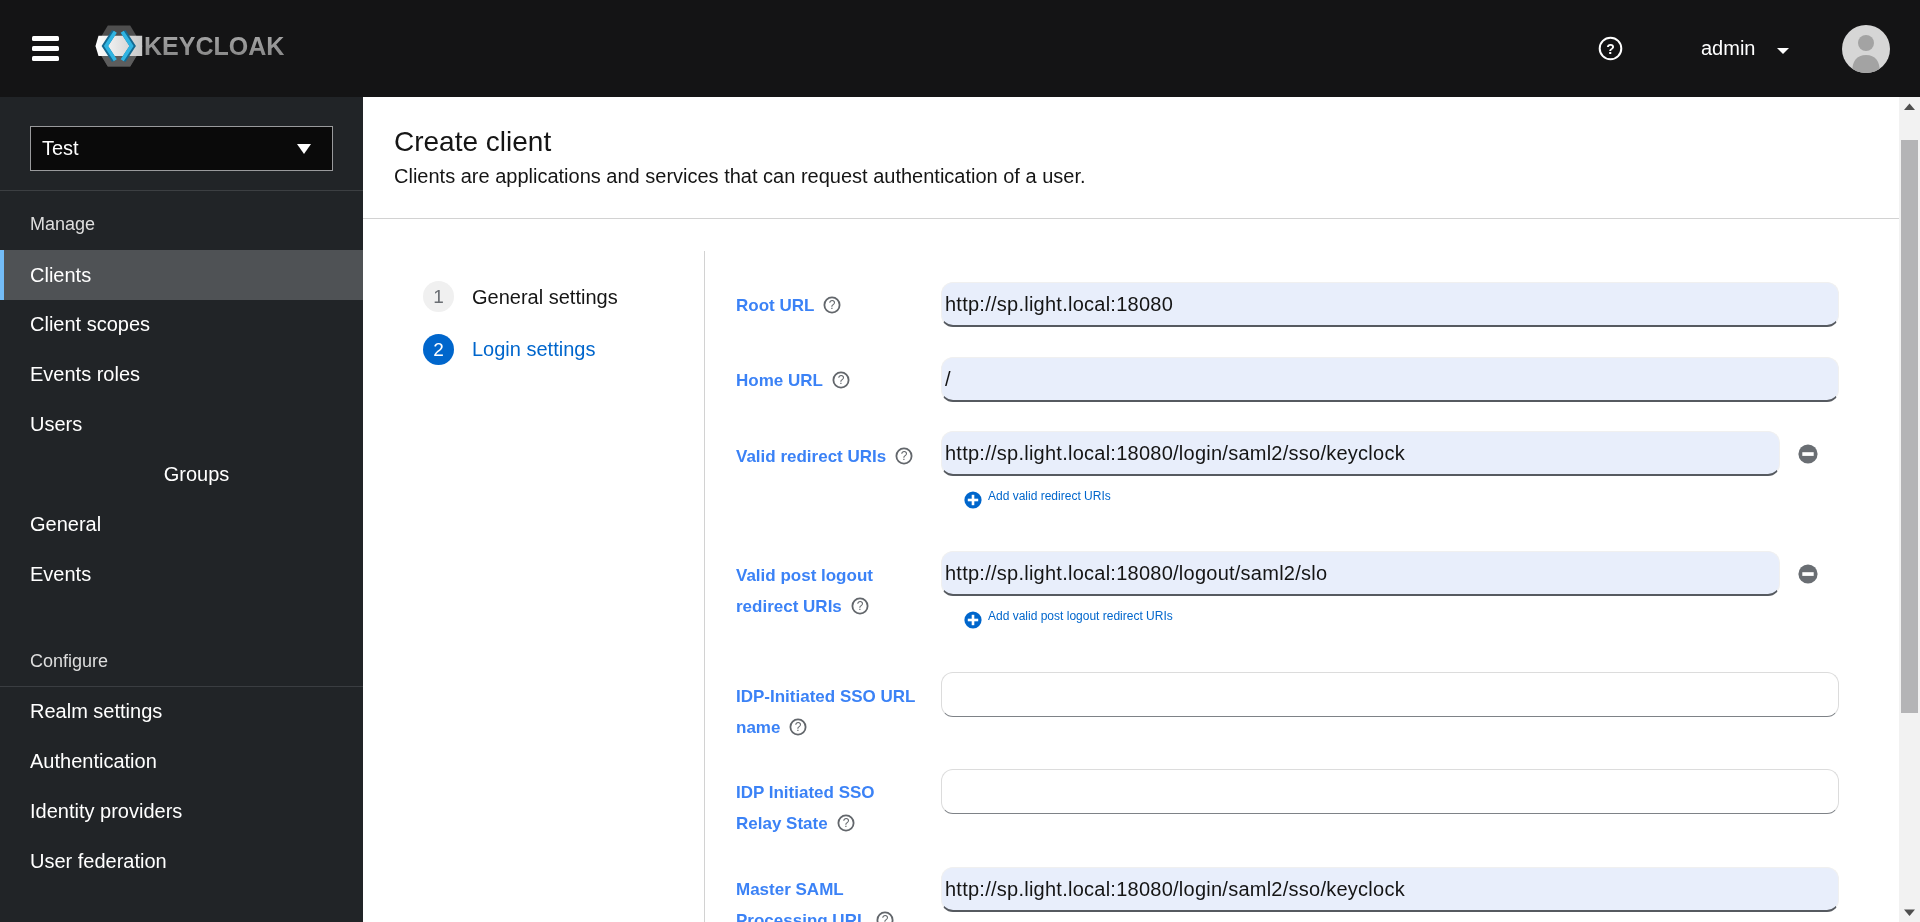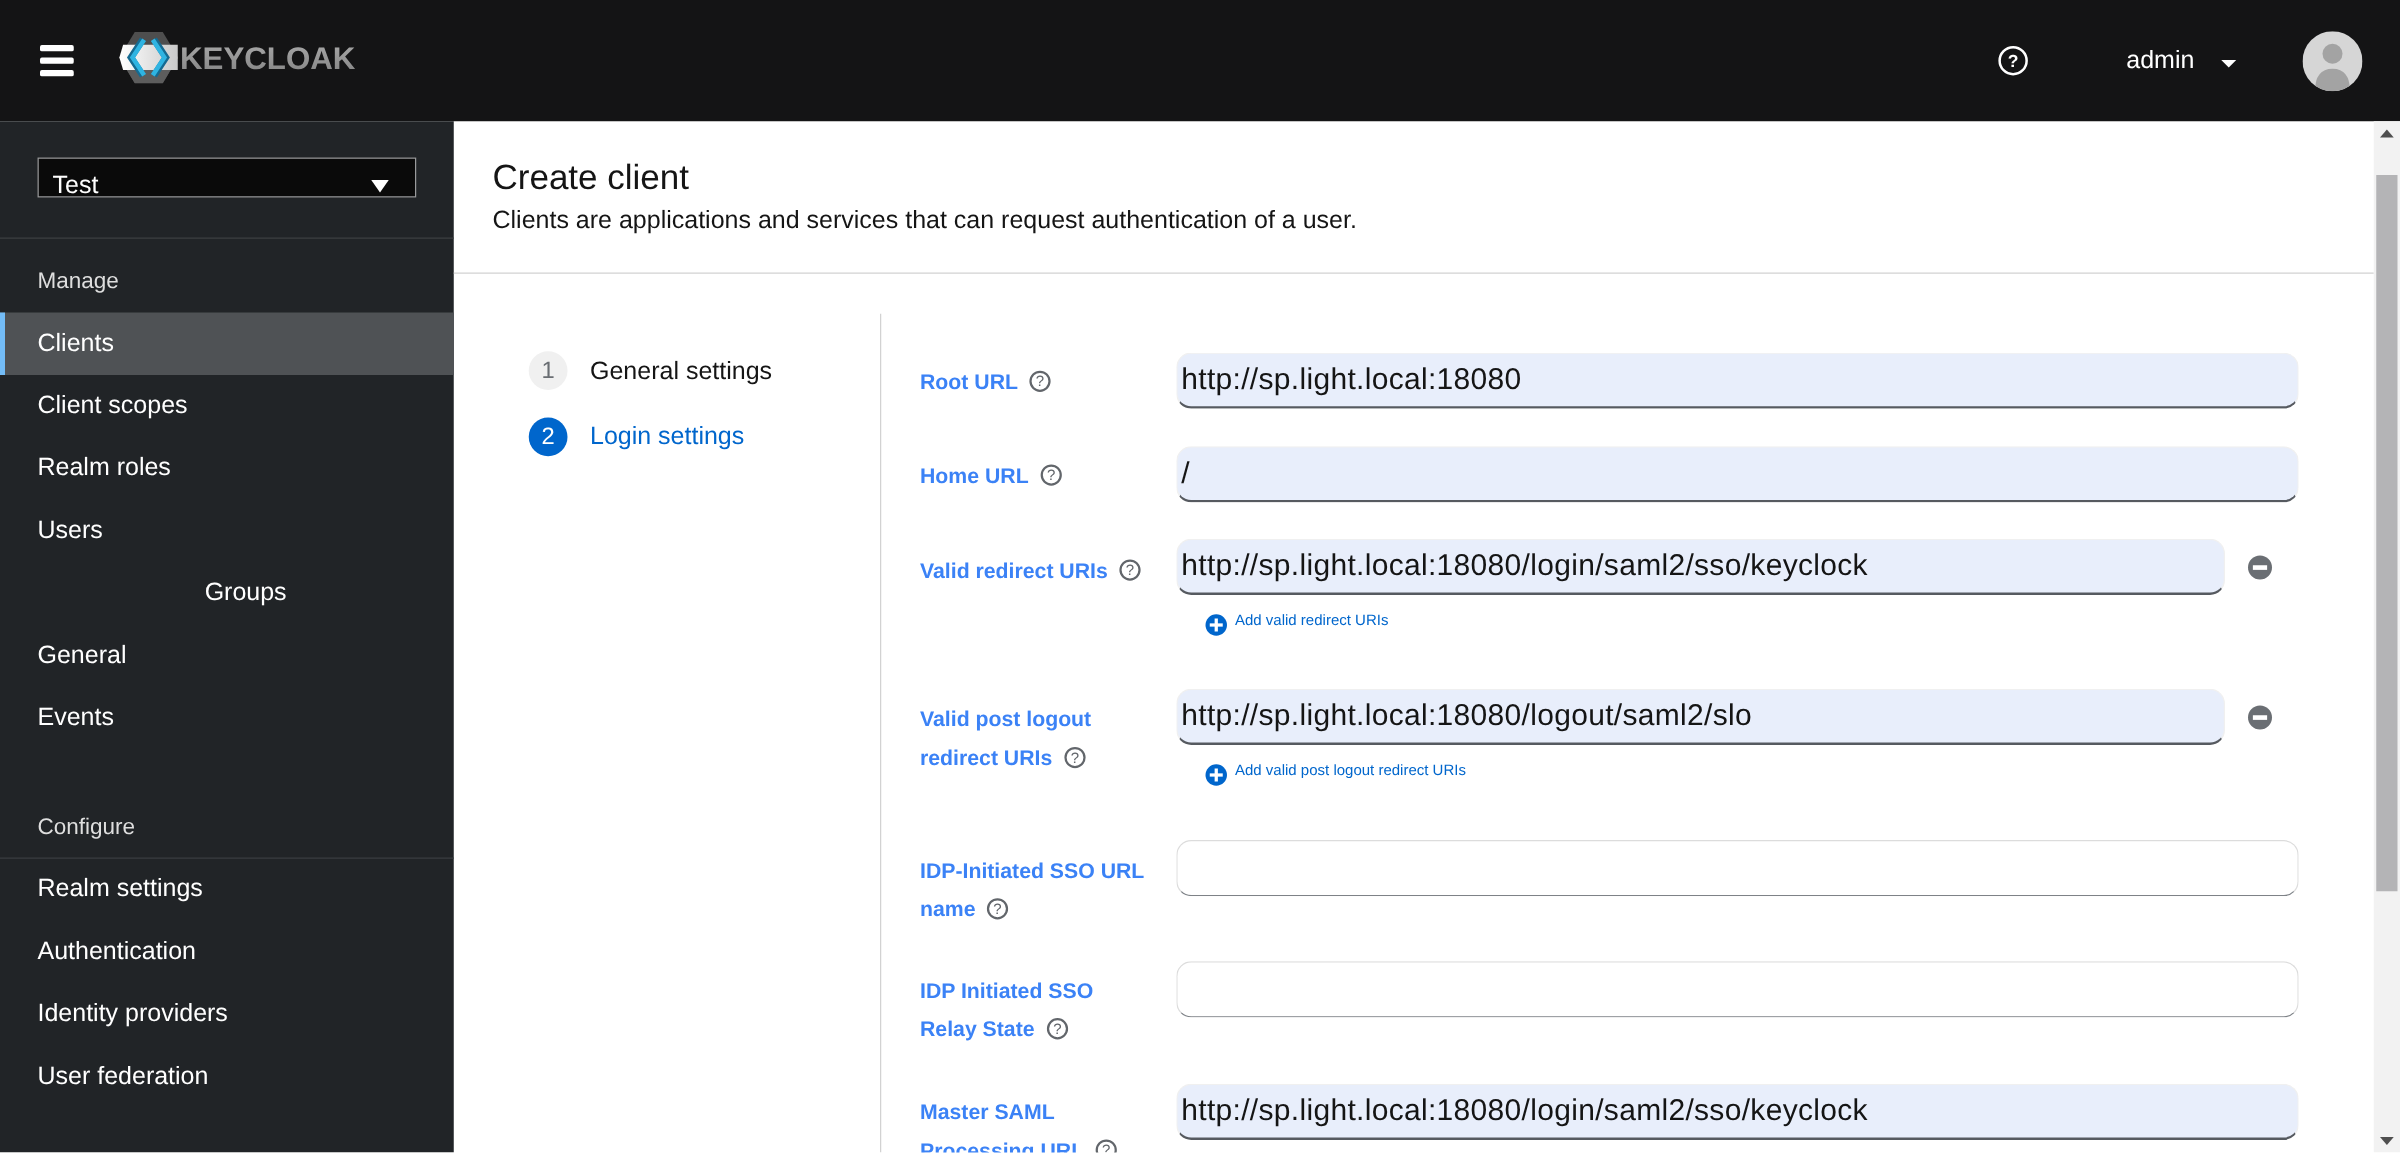--- a/index.html
+++ b/index.html
@@ -10,21 +10,21 @@
 
 #header { position:absolute; left:0; top:0; width:1920px; height:97px; background:#141415;text-decoration:underline; }
 #burger span { position:absolute; left:31.5px; width:27px; height:5px; background:#fff; border-radius:1.5px; }
 #helpicon { position:absolute; left:1598px; top:36px; }
 #adminname { position:absolute; left:1701px; top:37px; font-size:20px; color:#fff; }
 #hdrcaret { position:absolute; left:1777px; top:47.5px; width:0; height:0; border-left:6.5px solid transparent; border-right:6.5px solid transparent; border-top:6.5px solid #fff; }
 #avatar { position:absolute; left:1842px; top:25px; }
 
 
 #sidebar { position:absolute; left:0; top:97px; width:363px; height:825px; background:#212427; }
-#realmsel { position:absolute; left:30px; top:29px; width:303px; height:32px; background:#0a0a0a; border:1px solid #999a9c; color:#fff; font-size:20px; line-height:43px; padding-left:11px; }
+#realmsel { position:absolute; left:30px; top:29px; width:303px; height:45px; background:#0a0a0a; border:1px solid #999a9c; color:#fff; font-size:20px; line-height:43px; padding-left:11px; }
 #realmsel .caret { position:absolute; right:21px; top:17px; width:0; height:0; border-left:7px solid transparent; border-right:7px solid transparent; border-top:10.5px solid #fff; }
 #navdiv { position:absolute; left:0; top:93px; width:363px; border-top:1px solid #3c3f42; }
 .navtitle { position:absolute; left:30px; width:300px; font-size:18px; color:#dedede; }
 .navitem { position:absolute; left:0; width:363px; height:49px; color:#fff; font-size:20px; line-height:49px; padding-left:30px; }
 .navitem.cur { background:#4f5255; border-left:4px solid #73bcf7; padding-left:26px; }
 
 
 #ptitle { position:absolute; left:394px; top:126px; font-size:28px; color:#151515; }
 #psub { position:absolute; left:394px; top:165px; font-size:20px; color:#151515; }
 #hdivider { position:absolute; left:363px; top:218px; width:1536px; height:1px; background:#d2d2d2; }
@@ -33,21 +33,21 @@
 
 .stepc { position:absolute; left:423px; width:31px; height:31px; border-radius:50%; text-align:center; font-size:19px; line-height:31px; }
 .step1c { top:281px; background:#f0f0f0; color:#6a6e73; }
 .step2c { top:334px; background:#0066cc; color:#fff; }
 .steptext { position:absolute; left:472px; font-size:20px; }
 .step1t { top:286px; color:#151515; }
 .step2t { top:338px; color:#0066cc; }
 
 
 .flabel { position:absolute; left:736px; font-size:17px; font-weight:bold; color:#3b82f6; line-height:31px; }
-.input { position:absolute; left:941px; font-size:24px; color:#151515; padding-left:3px; display:flex; align-items:center; letter-spacing:0.25px;border-radius:12px; }
+.input { position:absolute; left:941px; font-size:20px; color:#151515; padding-left:3px; display:flex; align-items:center; letter-spacing:0.25px;border-radius:12px; }
 .filled { background:#e8eefb; border:1px solid #f0f0f0; border-bottom:2px solid #565a60; }
 .empty { background:#fff; border:1px solid #dcdcdc; border-bottom:1.5px solid #7e8287; }
 .addlink { position:absolute; font-size:12px; color:#0066cc; }
 .qicon { display:inline-block; vertical-align:-3px; margin-left:9px; }
 </style>
 </head>
 <body>
 
 <div id="header">
   <div id="burger">
@@ -95,21 +95,21 @@
   </svg>
 </div>
 
 <div id="sidebar">
   <div id="realmsel">Test<span class="caret"></span></div>
   <div id="navdiv"></div>
   <div style="position:absolute;left:0;top:589px;width:363px;border-top:1px solid #3a3d41;"></div>
   <div class="navtitle" style="top:117px;">Manage</div>
   <div class="navitem" style="top:203px;">Client scopes</div>
   <div class="navitem cur" style="top:153px; height:50px; line-height:50px;">Clients</div>
-  <div class="navitem" style="top:253px;">Realm roles</div>
+  <div class="navitem" style="top:253px;">Events roles</div>
   <div class="navitem" style="top:303px;">Users</div>
   <div class="navitem" style="top:353px;text-align:center;">Groups</div>
   <div class="navitem" style="top:403px;">General</div>
   <div class="navitem" style="top:453px;">Events</div>
   <div class="navtitle" style="top:554px;">Configure</div>
   <div class="navitem" style="top:590px;">Realm settings</div>
   <div class="navitem" style="top:640px;">Authentication</div>
   <div class="navitem" style="top:690px;">Identity providers</div>
   <div class="navitem" style="top:740px;">User federation</div>
 </div>

